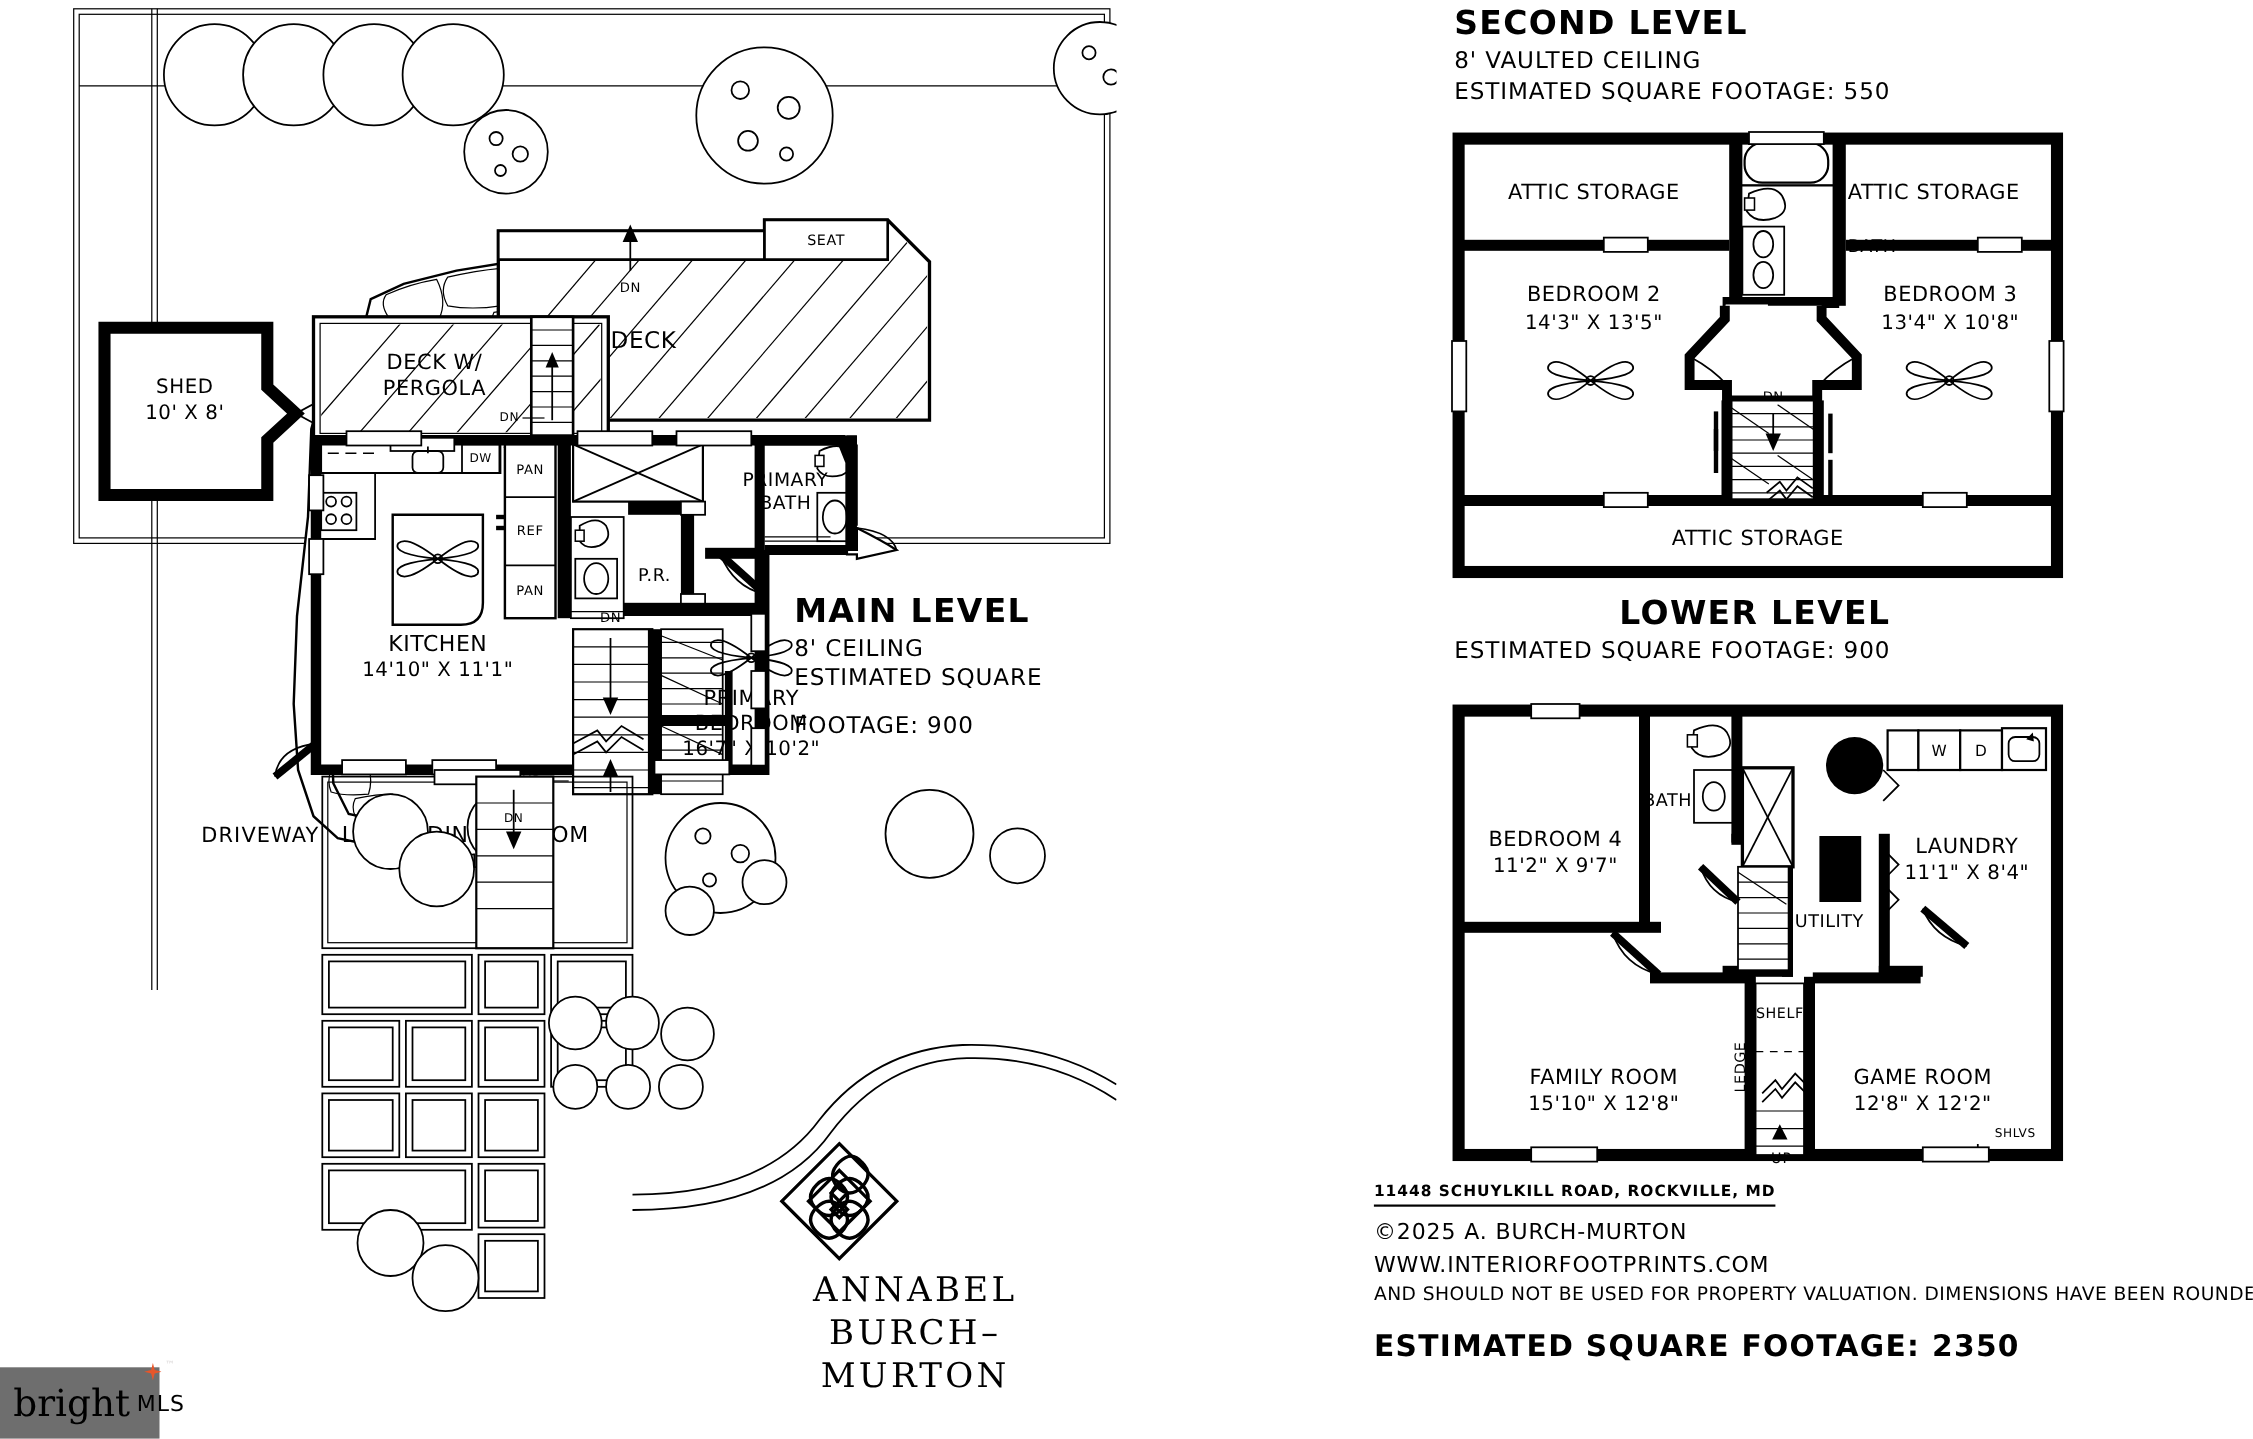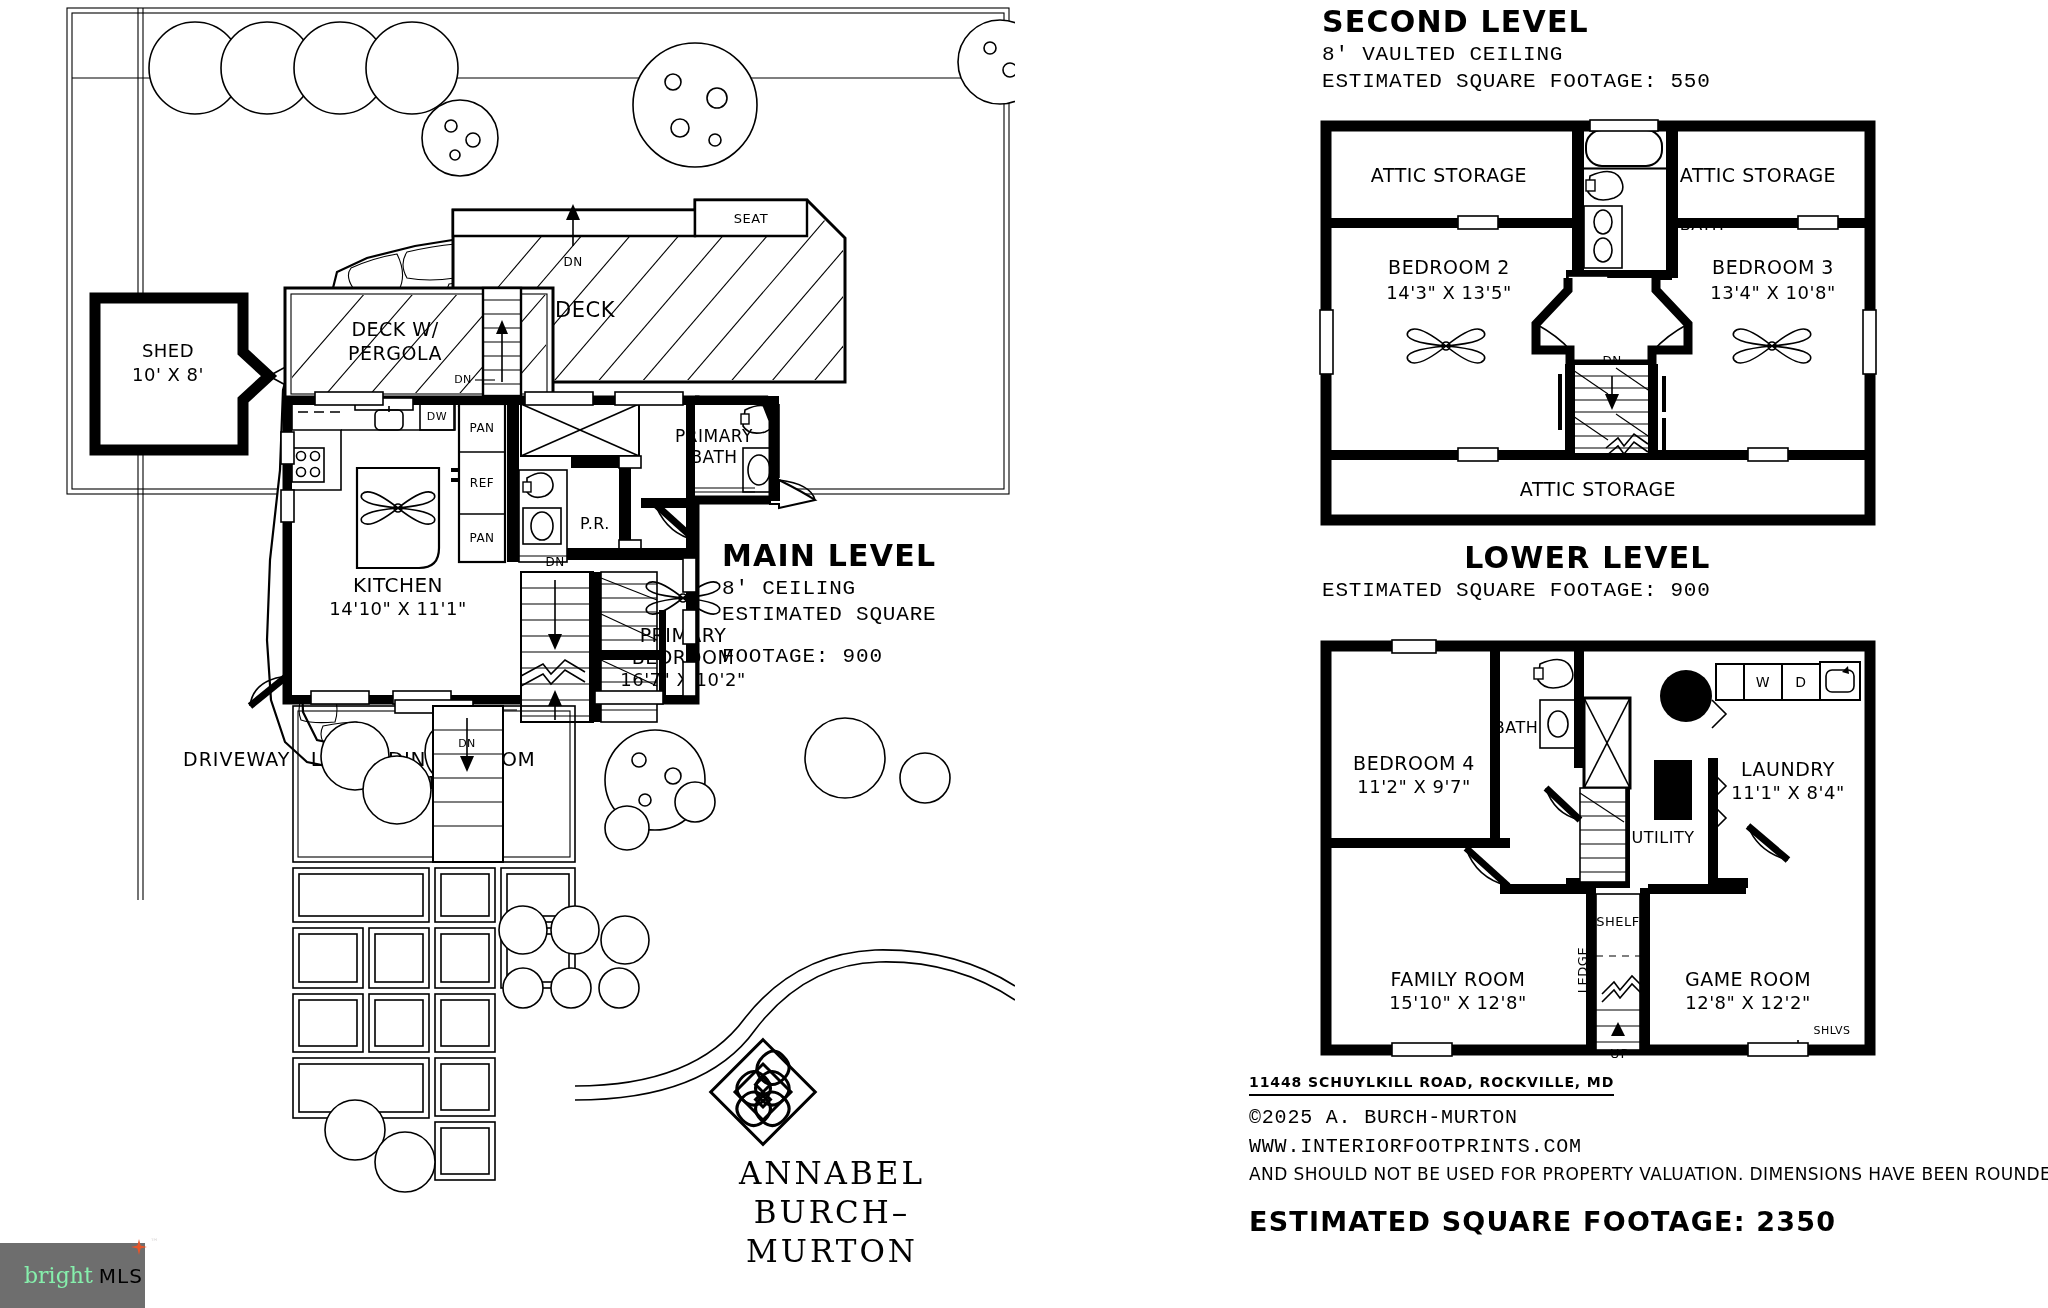--- a/index.html
+++ b/index.html
@@ -8,30 +8,30 @@
   .stage{position:absolute;left:0;top:0;width:2048px;height:1308px;}
   svg{display:block;}
   .lbl{font-family:"DejaVu Sans","Liberation Sans",sans-serif;fill:#000;
        text-anchor:middle;dominant-baseline:middle;letter-spacing:.5px;}
   .thin{fill:none;stroke:#000;stroke-width:1.6;}
   .hair{fill:none;stroke:#000;stroke-width:1.1;}
   .win{fill:#fff;stroke:#000;stroke-width:1.6;}
   .txtblk{position:absolute;}
   .txtblk div{white-space:nowrap;}
   .t-big{font-size:30px;font-weight:bold;letter-spacing:1.2px;}
-  .t-mid{font-size:21px;letter-spacing:.8px;font-family:Liberation Mono, monospace;}
+  .t-mid{font-size:21px;letter-spacing:.8px;}
   .t-sm{font-size:16px;letter-spacing:.4px;}
   .t-addr{font-size:14px;font-weight:bold;letter-spacing:.9px;}
   .logo-wrap{position:absolute;text-align:center;}
   .logo-name{font-family:"DejaVu Serif","Liberation Serif",serif;
              font-size:31px;letter-spacing:3px;line-height:1.25;}
   .mls{position:absolute;left:0;top:1243px;width:145px;height:65px;
        background:#6e6e6e;display:flex;align-items:center;}
   .mls .b{font-family:"DejaVu Serif","Liberation Serif",serif;
-          font-size:22px;color:#86efac;padding-left:24px;line-height:1;position:relative;}
+          font-size:34px;color:#000000;padding-left:12px;line-height:1;position:relative;}
   .mls .m{font-family:"DejaVu Sans","Liberation Sans",sans-serif;
           font-size:20px;color:#000000;padding-left:6px;letter-spacing:1px;}
   .star{position:absolute;right:-2px;top:-4px;width:16px;height:16px;
         background:#e8562a;clip-path:polygon(50% 0,60% 40%,100% 50%,60% 60%,50% 100%,40% 60%,0 50%,40% 40%);}
   .tm{position:absolute;right:-14px;top:-6px;font-size:9px;color:#dcd9d9;}
 </style>
 </head>
 <body>
 
 <div class="stage">

